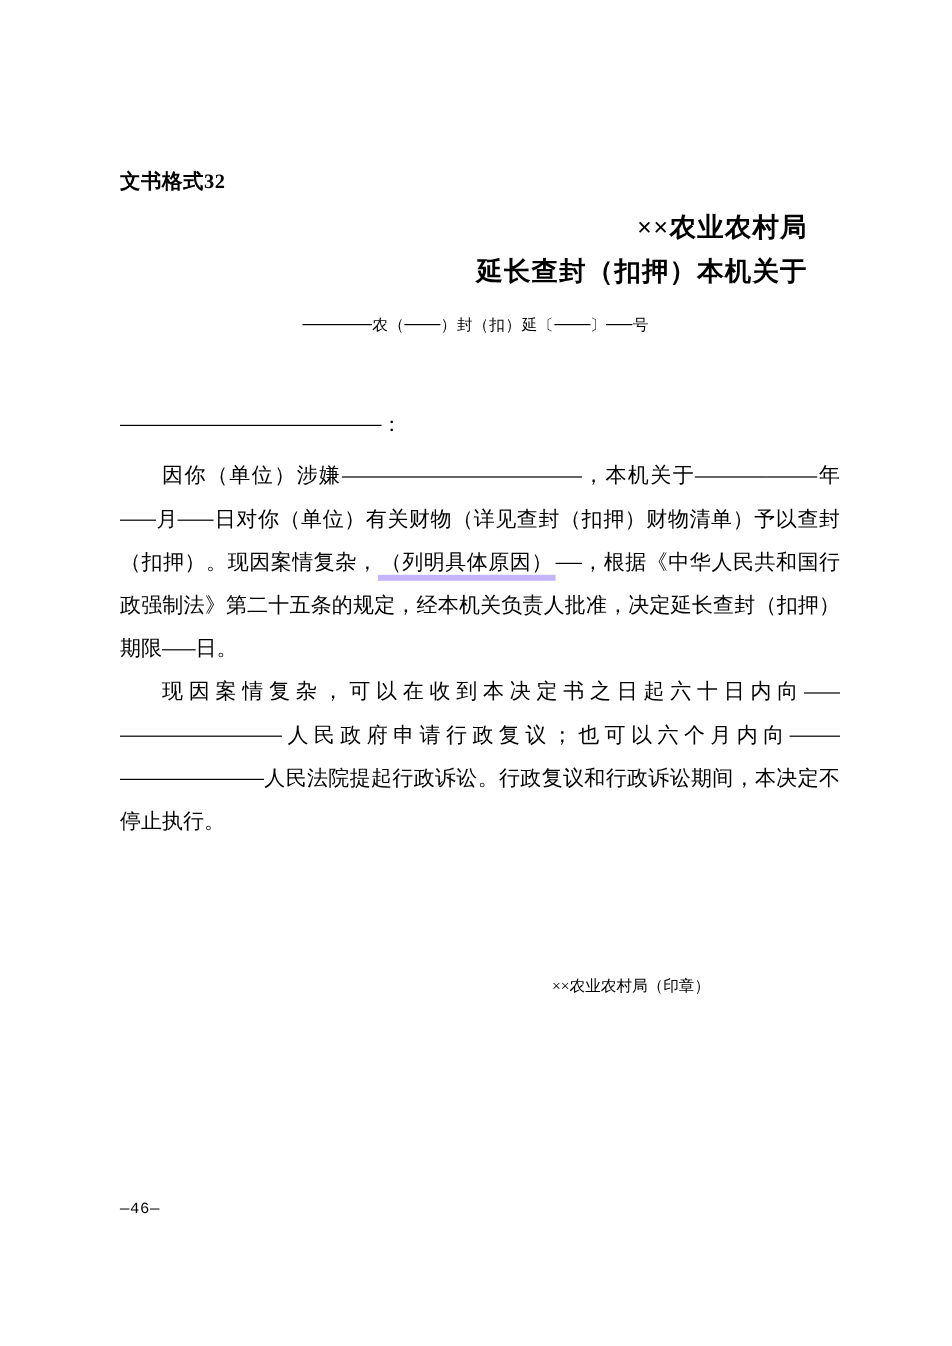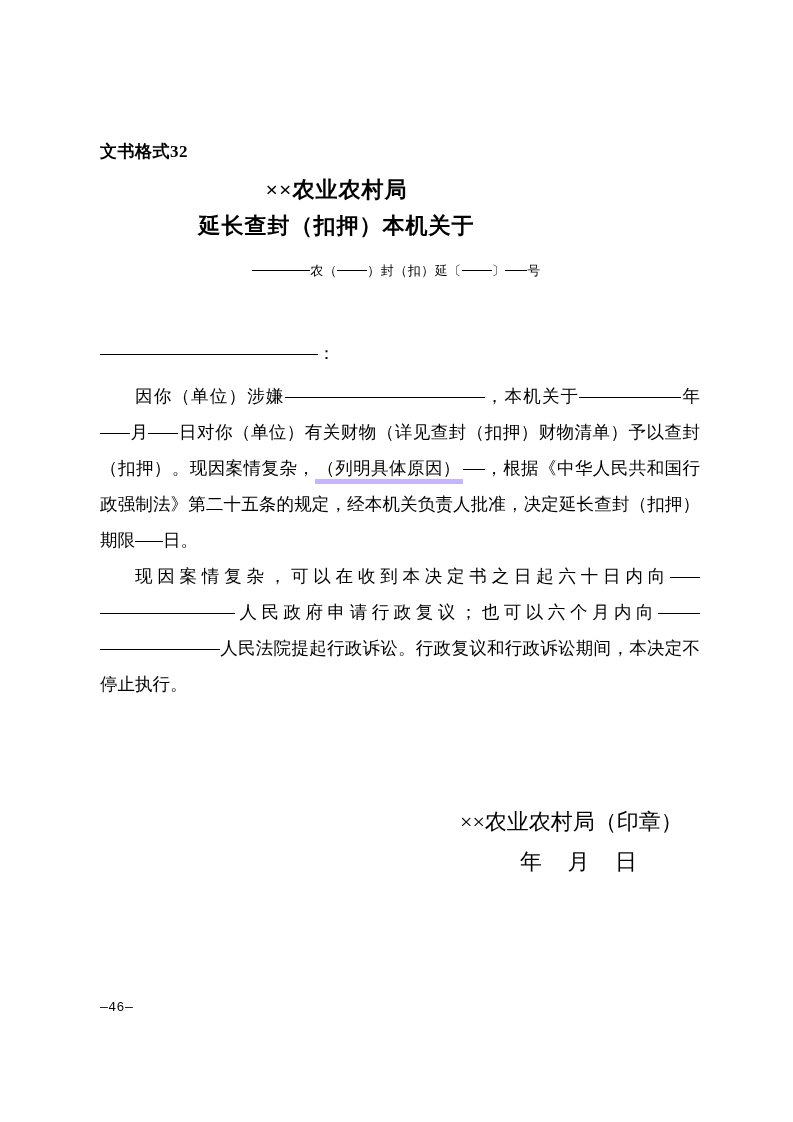--- a/index.html
+++ b/index.html
@@ -27,21 +27,21 @@
     top: 140px;
     font-size: 17px;
     font-weight: bold;
     letter-spacing: 0.5px;
   }
   .title-block {
     position: absolute;
     left: 0;
     top: 172px;
     width: 673px;
-    text-align: center;
+    text-align: right;
   }
   .title-line {
     font-size: 22px;
     font-weight: bold;
     letter-spacing: 1px;
     line-height: 36px;
   }
   .doc-number {
     position: absolute;
     left: 0;
@@ -117,21 +117,21 @@
   .f-22  { width: 22px; }
   .underline-text {
     border-bottom: 5px solid #c4b5fd;
     padding: 0 2px 1px 2px;
   }
   .signature {
     position: absolute;
     left: 0;
     top: 802px;
     width: 793px;
-    font-size: 22px;
+    font-size: 13px;
     line-height: 40px;
   }
   .sig-org {
     padding-left: 460px;
   }
   .sig-date {
     padding-left: 520px;
     letter-spacing: 10px;
   }
   .page-number {
@@ -164,18 +164,17 @@
   </div>
 
   <div class="body-text">
     <p class="para"><span>因你（单位）涉嫌</span><span class="fill f-200"></span><span>，本机关于</span><span class="fill f-60"></span><span class="fill f-42"></span><span>年</span><span class="fill f-30"></span><span>月</span><span class="fill f-30"></span><span>日对你（单位）有关财物（详见查封（扣押）财物清单）予以查封（扣押）。现因案情复杂，</span><span class="underline-text">（列明具体原因）</span><span class="fill f-22"></span><span>，根据《中华人民共和国行政强制法》第二十五条的规定，经本机关负责人批准，决定延长查封（扣押）期限</span><span class="fill f-28"></span><span>日。</span></p>
 
     <p class="para"><span>现因案情复杂，可以在收到本决定书之日起六十日内向</span><span class="fill f-30"></span><span class="fill f-135"></span><span>人民政府申请行政复议；也可以六个月内向</span><span class="fill f-42"></span><span class="fill f-120"></span><span>人民法院提起行政诉讼。行政复议和行政诉讼期间，本决定不停止执行。</span></p>
   </div>
 
   <div class="signature">
     <div class="sig-org">××农业农村局（印章）</div>
-    <div class="sig-date">年 月 日</div>
   </div>
 
   <div class="page-number">—46—</div>
 
 </div>
 
 </body></html>

